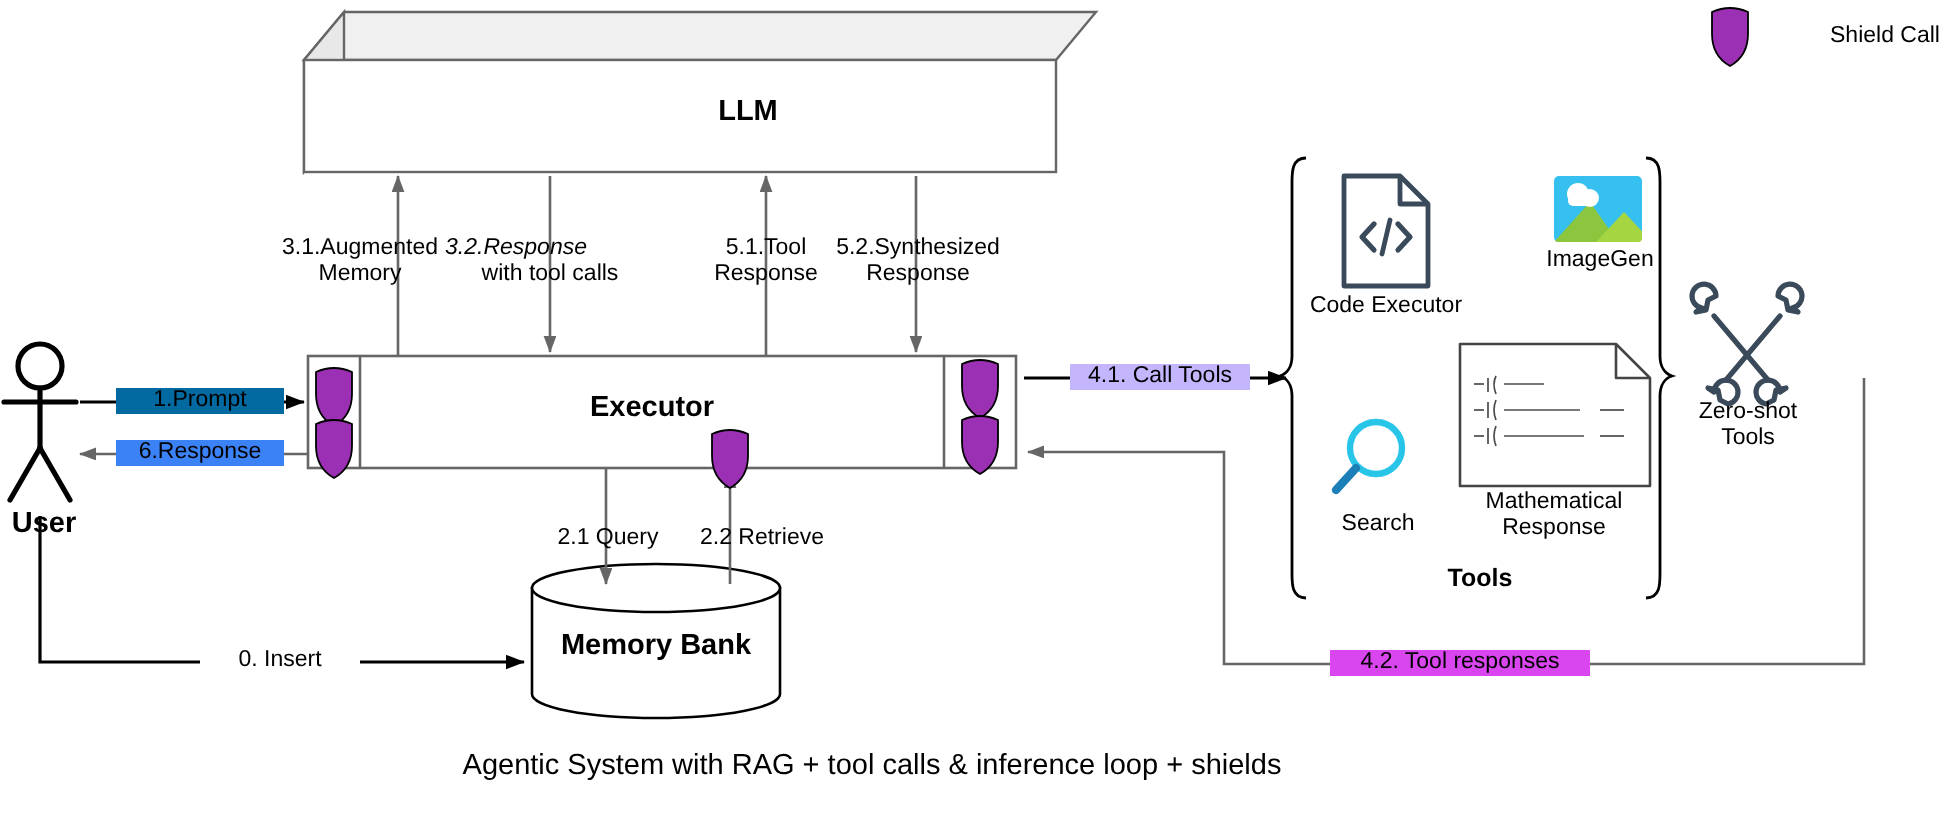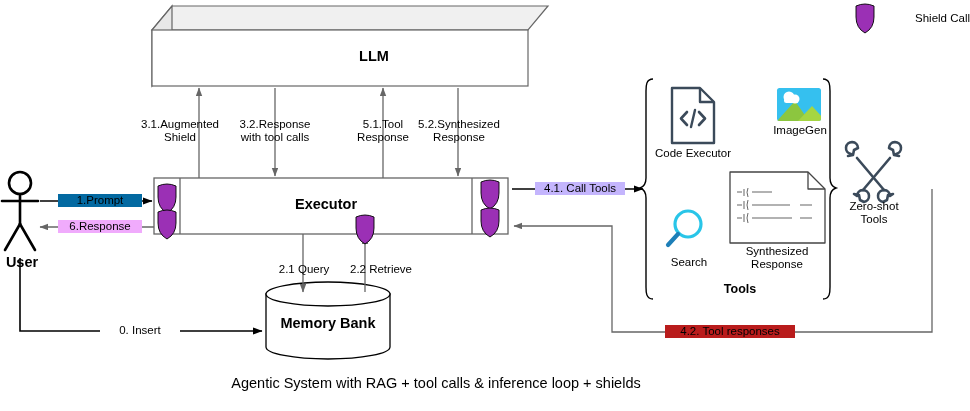--- a/index.html
+++ b/index.html
@@ -202,53 +202,53 @@
 
 <div class="lbl title" style="left:152px;top:50px;width:444px;">LLM</div>
 
 <div class="lbl title" style="left:180px;top:198px;width:292px;">Executor</div>
 
 <div class="lbl title" style="left:266px;top:317px;width:124px;">Memory Bank</div>
 
 <div class="lbl title" style="left:0px;top:256px;width:44px;">User</div>
 
 <div class="lbl" style="left:135px;top:118px;width:90px;">3.1.Augmented</div>
-<div class="lbl" style="left:135px;top:131px;width:90px;">Shield</div>
-
-<div class="lbl" style="left:227px;top:118px;width:96px;">3.2.Response</div>
+<div class="lbl" style="left:135px;top:131px;width:90px;">Memory</div>
+
+<div class="lbl" style="left:210px;top:118px;width:96px;font-style:italic;">3.2.Response</div>
 <div class="lbl" style="left:227px;top:131px;width:96px;">with tool calls</div>
 
 <div class="lbl" style="left:344px;top:118px;width:78px;">5.1.Tool</div>
 <div class="lbl" style="left:344px;top:131px;width:78px;">Response</div>
 
 <div class="lbl" style="left:409px;top:118px;width:100px;">5.2.Synthesized</div>
 <div class="lbl" style="left:409px;top:131px;width:100px;">Response</div>
 
 <div class="lbl" style="left:58px;top:194px;width:84px;background:#0369a1;">1.Prompt</div>
 
-<div class="lbl" style="left:58px;top:220px;width:84px;background:#f0abfc;">6.Response</div>
+<div class="lbl" style="left:58px;top:220px;width:84px;background:#3b82f6;">6.Response</div>
 
 <div class="lbl" style="left:100px;top:324px;width:80px;background:#fff;">0. Insert</div>
 
 <div class="lbl" style="left:268px;top:263px;width:72px;">2.1 Query</div>
 <div class="lbl" style="left:340px;top:263px;width:82px;">2.2 Retrieve</div>
 
 <div class="lbl" style="left:535px;top:182px;width:90px;background:#c4b5fd;">4.1. Call Tools</div>
 
-<div class="lbl" style="left:665px;top:325px;width:130px;background:#b91c1c;">4.2. Tool responses</div>
+<div class="lbl" style="left:665px;top:325px;width:130px;background:#d946ef;">4.2. Tool responses</div>
 
 <div class="lbl toolcap" style="left:645px;top:147px;width:96px;">Code Executor</div>
 
 <div class="lbl toolcap" style="left:762px;top:124px;width:76px;">ImageGen</div>
 
 <div class="lbl toolcap" style="left:838px;top:200px;width:72px;">Zero-shot</div>
 <div class="lbl toolcap" style="left:838px;top:213px;width:72px;">Tools</div>
 
 <div class="lbl toolcap" style="left:660px;top:256px;width:58px;">Search</div>
 
-<div class="lbl toolcap" style="left:723px;top:245px;width:108px;">Synthesized</div>
+<div class="lbl toolcap" style="left:723px;top:245px;width:108px;">Mathematical</div>
 <div class="lbl toolcap" style="left:723px;top:258px;width:108px;">Response</div>
 
 <div class="lbl title" style="left:700px;top:283px;width:80px;font-size:12.5px;">Tools</div>
 
 <div class="lbl" style="left:880px;top:12px;width:90px;text-align:right;font-size:11.5px;">Shield Call</div>
 
 <div class="lbl cap" style="left:0px;top:377px;width:830px;">Agentic System with RAG + tool calls &amp; inference loop + shields</div>
 
 </body></html>

